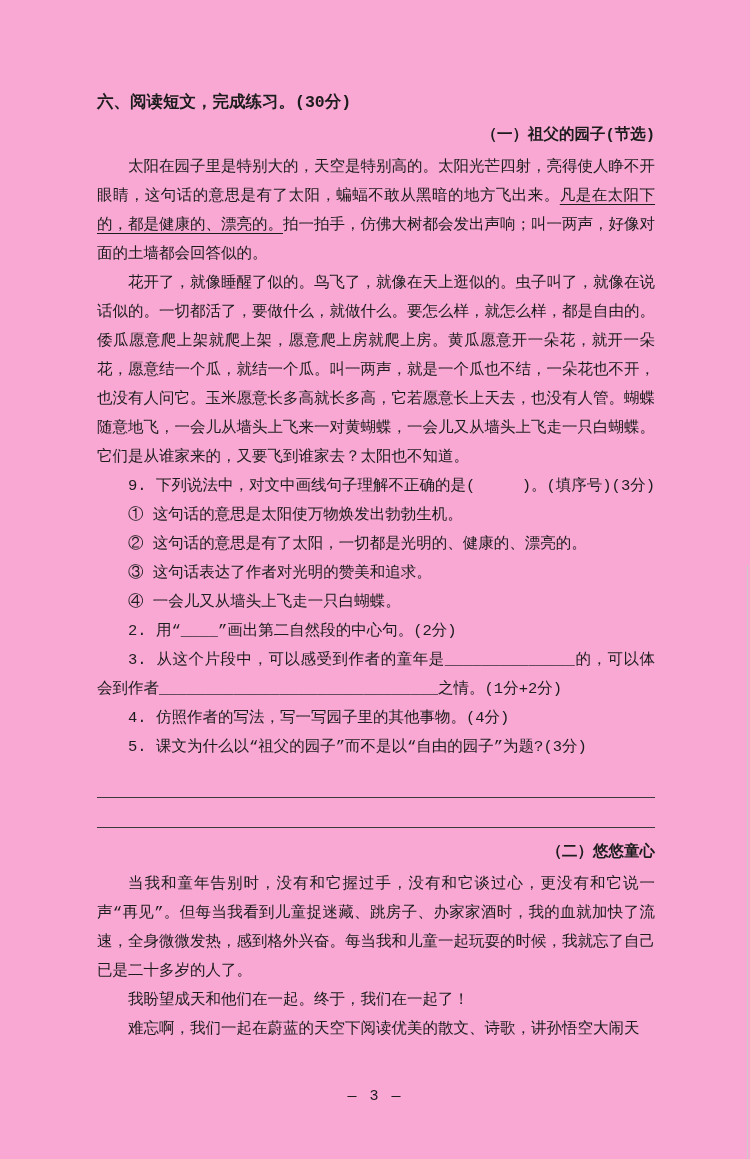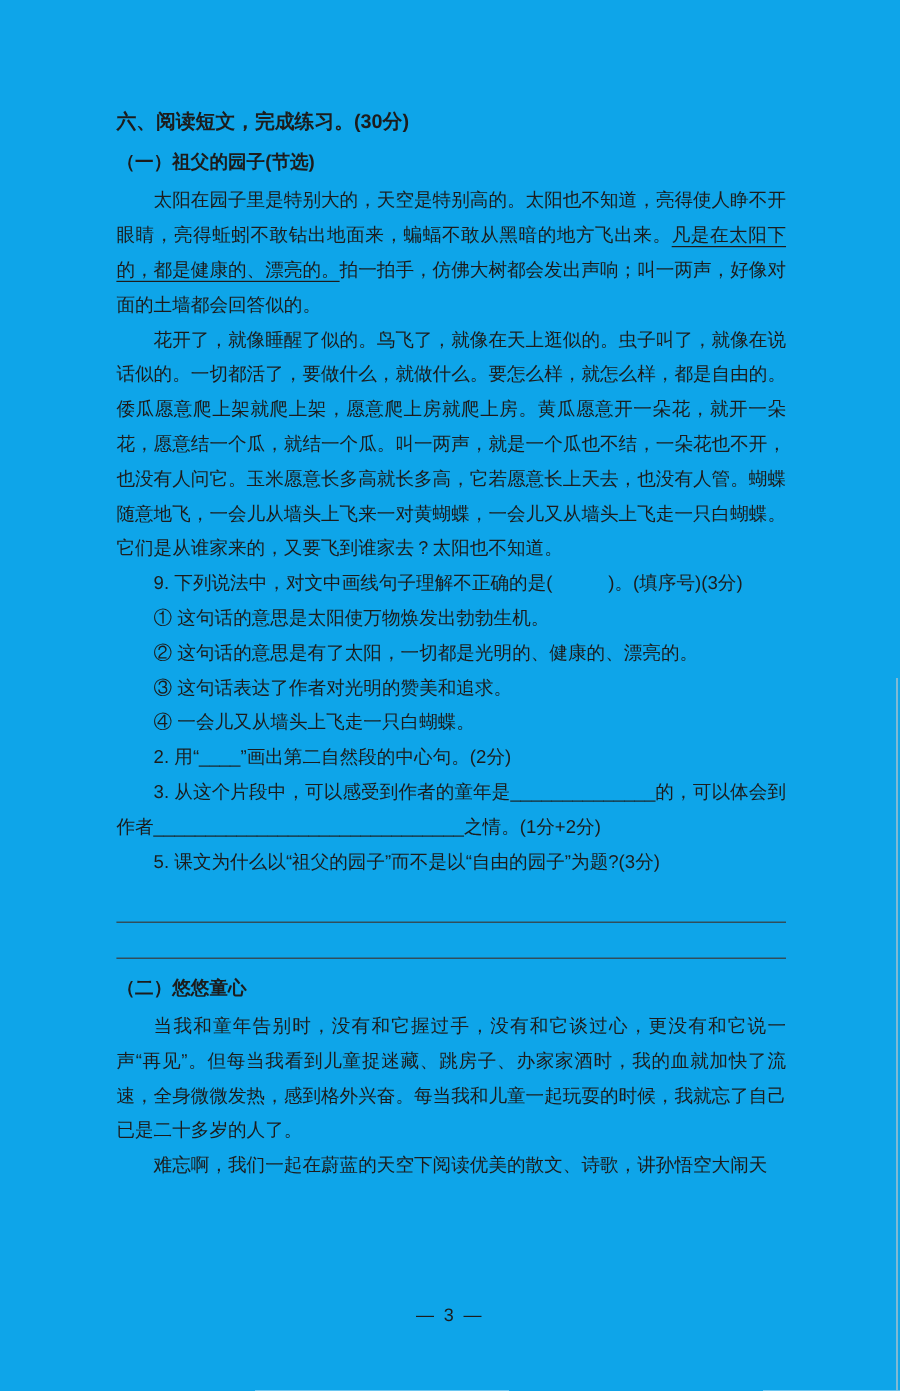--- a/index.html
+++ b/index.html
@@ -1,35 +1,35 @@
 <!DOCTYPE html>
 <html><head>
 <meta charset="utf-8">
 <style>
   html,body{margin:0;padding:0;background:#ffffff;}
   .page{
     position:relative;
     width:750px;height:1159px;
     box-sizing:border-box;
-    background:#0ea5e9;
+    background:#f9a8d4;
     color:#1c1c1c;
-    font-family:Liberation Sans, sans-serif;
+    font-family:Liberation Mono, monospace;
     font-size:15.5px;
     line-height:29px;
     padding:88px 95px 0 97px;
     overflow:hidden;
   }
   .section-title{
     font-weight:bold;
     font-size:16.5px;
     margin:0 0 4px 0;
     text-indent:0;
   }
   .center-title{
-    text-align:left;
+    text-align:right;
     font-weight:bold;
     margin:3px 0 3px 0;
   }
   p{
     margin:0;
     text-align:justify;
     text-indent:2em;
     word-break:break-all;
   }
   .underlined{
@@ -58,44 +58,46 @@
 </style>
 </head>
 <body>
 
 <div class="page">
 
   <h2 class="section-title">六、阅读短文，完成练习。(30分)</h2>
 
   <div class="center-title">（一）祖父的园子(节选)</div>
 
-  <p><span>太阳在园子里是特别大的，天空是特别高的。太阳也不知道，亮得使人睁不开眼睛，亮得蚯蚓不敢钻出地面来，蝙蝠不敢从黑暗的地方飞出来。</span><span class="underlined">凡是在太阳下的，都是健康的、漂亮的。</span><span>拍一拍手，仿佛大树都会发出声响；叫一两声，好像对面的土墙都会回答似的。</span></p>
+  <p><span>太阳在园子里是特别大的，天空是特别高的。太阳光芒四射，亮得使人睁不开眼睛，这句话的意思是有了太阳，蝙蝠不敢从黑暗的地方飞出来。</span><span class="underlined">凡是在太阳下的，都是健康的、漂亮的。</span><span>拍一拍手，仿佛大树都会发出声响；叫一两声，好像对面的土墙都会回答似的。</span></p>
 
   <p>花开了，就像睡醒了似的。鸟飞了，就像在天上逛似的。虫子叫了，就像在说话似的。一切都活了，要做什么，就做什么。要怎么样，就怎么样，都是自由的。倭瓜愿意爬上架就爬上架，愿意爬上房就爬上房。黄瓜愿意开一朵花，就开一朵花，愿意结一个瓜，就结一个瓜。叫一两声，就是一个瓜也不结，一朵花也不开，也没有人问它。玉米愿意长多高就长多高，它若愿意长上天去，也没有人管。蝴蝶随意地飞，一会儿从墙头上飞来一对黄蝴蝶，一会儿又从墙头上飞走一只白蝴蝶。它们是从谁家来的，又要飞到谁家去？太阳也不知道。</p>
 
   <p>9. 下列说法中，对文中画线句子理解不正确的是(　　　)。(填序号)(3分)</p>
   <p>① 这句话的意思是太阳使万物焕发出勃勃生机。</p>
   <p>② 这句话的意思是有了太阳，一切都是光明的、健康的、漂亮的。</p>
   <p>③ 这句话表达了作者对光明的赞美和追求。</p>
   <p>④ 一会儿又从墙头上飞走一只白蝴蝶。</p>
 
   <p>2. 用“____”画出第二自然段的中心句。(2分)</p>
 
   <p>3. 从这个片段中，可以感受到作者的童年是______________的，可以体会到作者______________________________之情。(1分+2分)</p>
 
+  <p>4. 仿照作者的写法，写一写园子里的其他事物。(4分)</p>
 
   <p>5. 课文为什么以“祖父的园子”而不是以“自由的园子”为题?(3分)</p>
 
   <div class="answer-lines">
     <div class="answer-line"></div>
     <div class="answer-line"></div>
   </div>
 
   <div class="center-title">（二）悠悠童心</div>
 
   <p>当我和童年告别时，没有和它握过手，没有和它谈过心，更没有和它说一声“再见”。但每当我看到儿童捉迷藏、跳房子、办家家酒时，我的血就加快了流速，全身微微发热，感到格外兴奋。每当我和儿童一起玩耍的时候，我就忘了自己已是二十多岁的人了。</p>
+  <p>我盼望成天和他们在一起。终于，我们在一起了！</p>
   <p>难忘啊，我们一起在蔚蓝的天空下阅读优美的散文、诗歌，讲孙悟空大闹天</p>
 
   <div class="pagenum">— 3 —</div>
 
   <div class="edge-line"></div>
 
 </div>
 
 </body></html>

